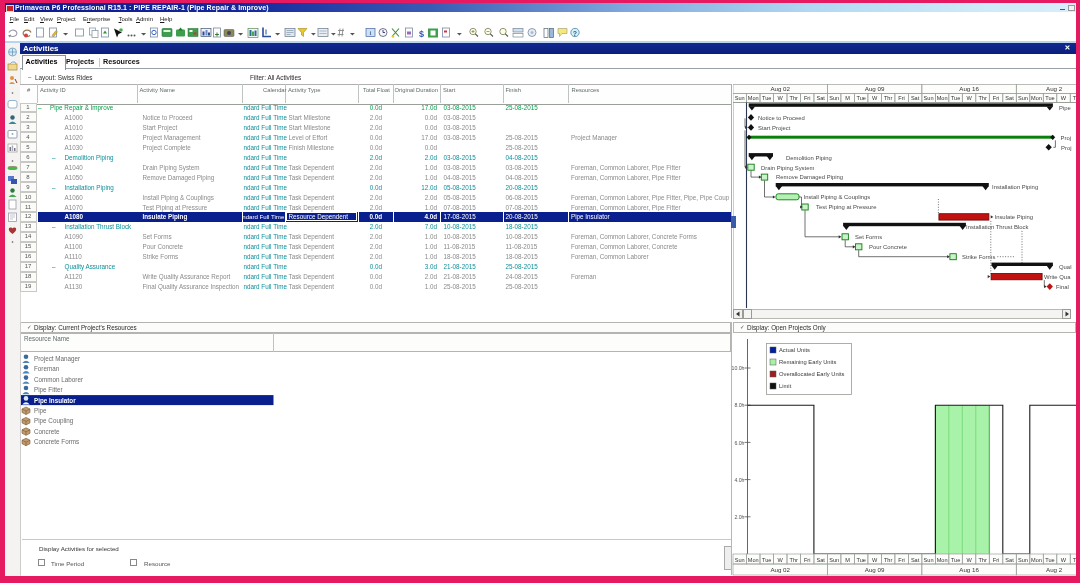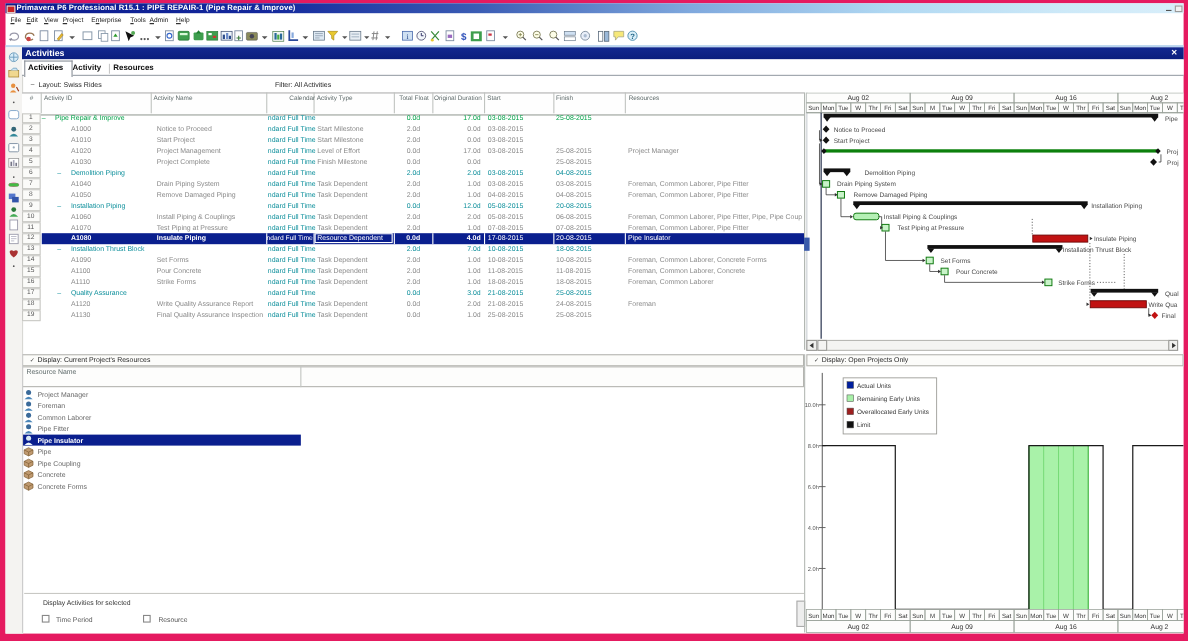--- a/index.html
+++ b/index.html
@@ -266,21 +266,21 @@
       </g>
 </svg>
 <div class="a" style="left:20px;top:43.2px;width:1056px;height:11px;background:linear-gradient(180deg,#12288f,#0a1e7d)"></div>
 <div class="t" style="left:23px;top:44.2px;font-size:8px;color:#fff;font-weight:bold">Activities</div>
 <div class="t" style="left:1064.5px;top:44.2px;font-size:7px;color:#fff;font-weight:bold">✕</div>
 <div class="a" style="left:20px;top:54.2px;width:1056px;height:14.3px;background:#ffffff"></div>
 <div class="a" style="left:20px;top:67.6px;width:1056px;height:1px;background:#9aa0a8"></div>
 <div class="a" style="left:22px;top:67.6px;width:41px;height:1px;background:#ffffff"></div>
 <div class="a" style="left:21.5px;top:55px;width:42px;height:13.5px;background:#fff;border:1px solid #8a9098;border-bottom:none"></div>
 <div class="t" style="left:25.5px;top:57px;font-size:7.2px;color:#000;font-weight:bold">Activities</div>
-<div class="t" style="left:66px;top:57px;font-size:7.2px;color:#111;font-weight:bold">Activity</div>
+<div class="t" style="left:66px;top:57px;font-size:7.2px;color:#111;font-weight:bold">Projects</div>
 <div class="a" style="left:98.5px;top:58px;width:1px;height:9px;background:#c8c8c8"></div>
 <div class="t" style="left:103px;top:57px;font-size:7.2px;color:#111;font-weight:bold">Resources</div>
 <div class="t" style="left:28px;top:74px;font-size:6px;color:#333;">–</div>
 <div class="t" style="left:35px;top:73.5px;font-size:6.4px;color:#2a2a2a;">Layout: Swiss Rides</div>
 <div class="t" style="left:250px;top:73.5px;font-size:6.4px;color:#2a2a2a;">Filter: All Activities</div>
 <div class="a" style="left:20px;top:84px;width:710.5px;height:18.5px;background:#fefefe;border-top:1px solid #b0b0b0;border-bottom:1px solid #98a098"></div>
 <div class="a" style="left:37px;top:84px;width:1px;height:18.5px;background:#c0c4c0"></div>
 <div class="a" style="left:136.5px;top:84px;width:1px;height:18.5px;background:#c0c4c0"></div>
 <div class="a" style="left:241.5px;top:84px;width:1px;height:18.5px;background:#c0c4c0"></div>
 <div class="a" style="left:285px;top:84px;width:1px;height:18.5px;background:#c0c4c0"></div>

